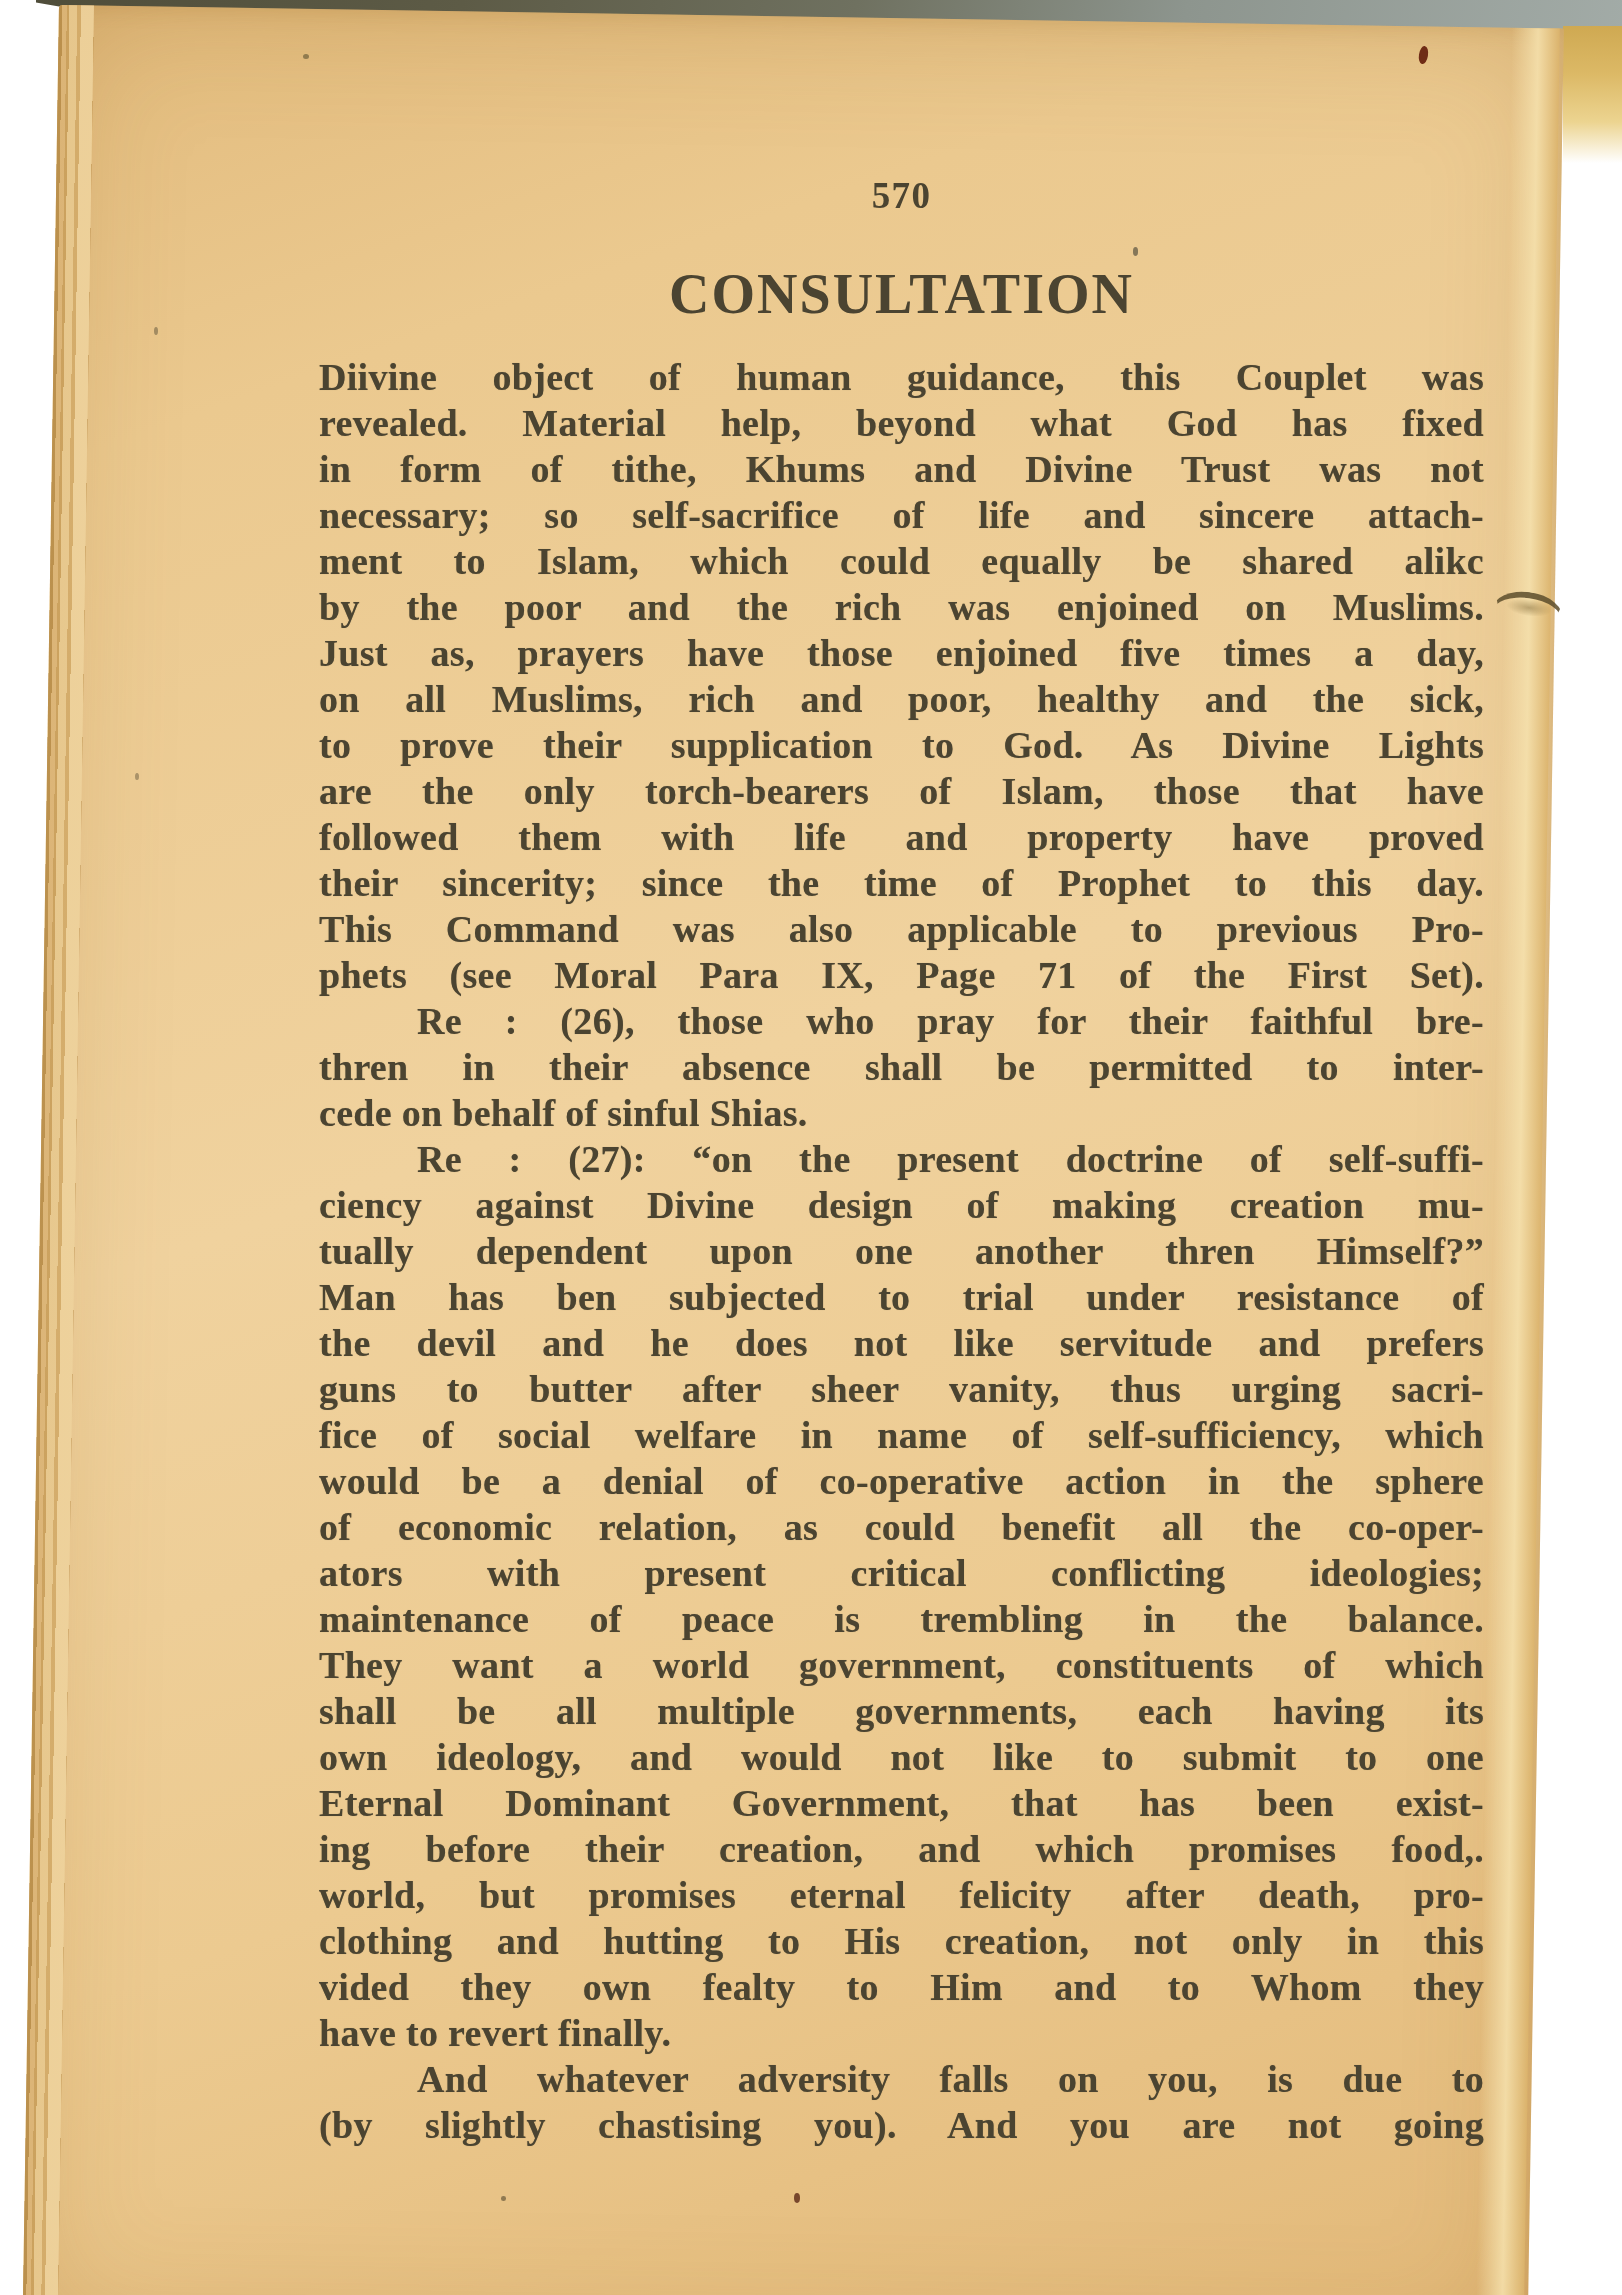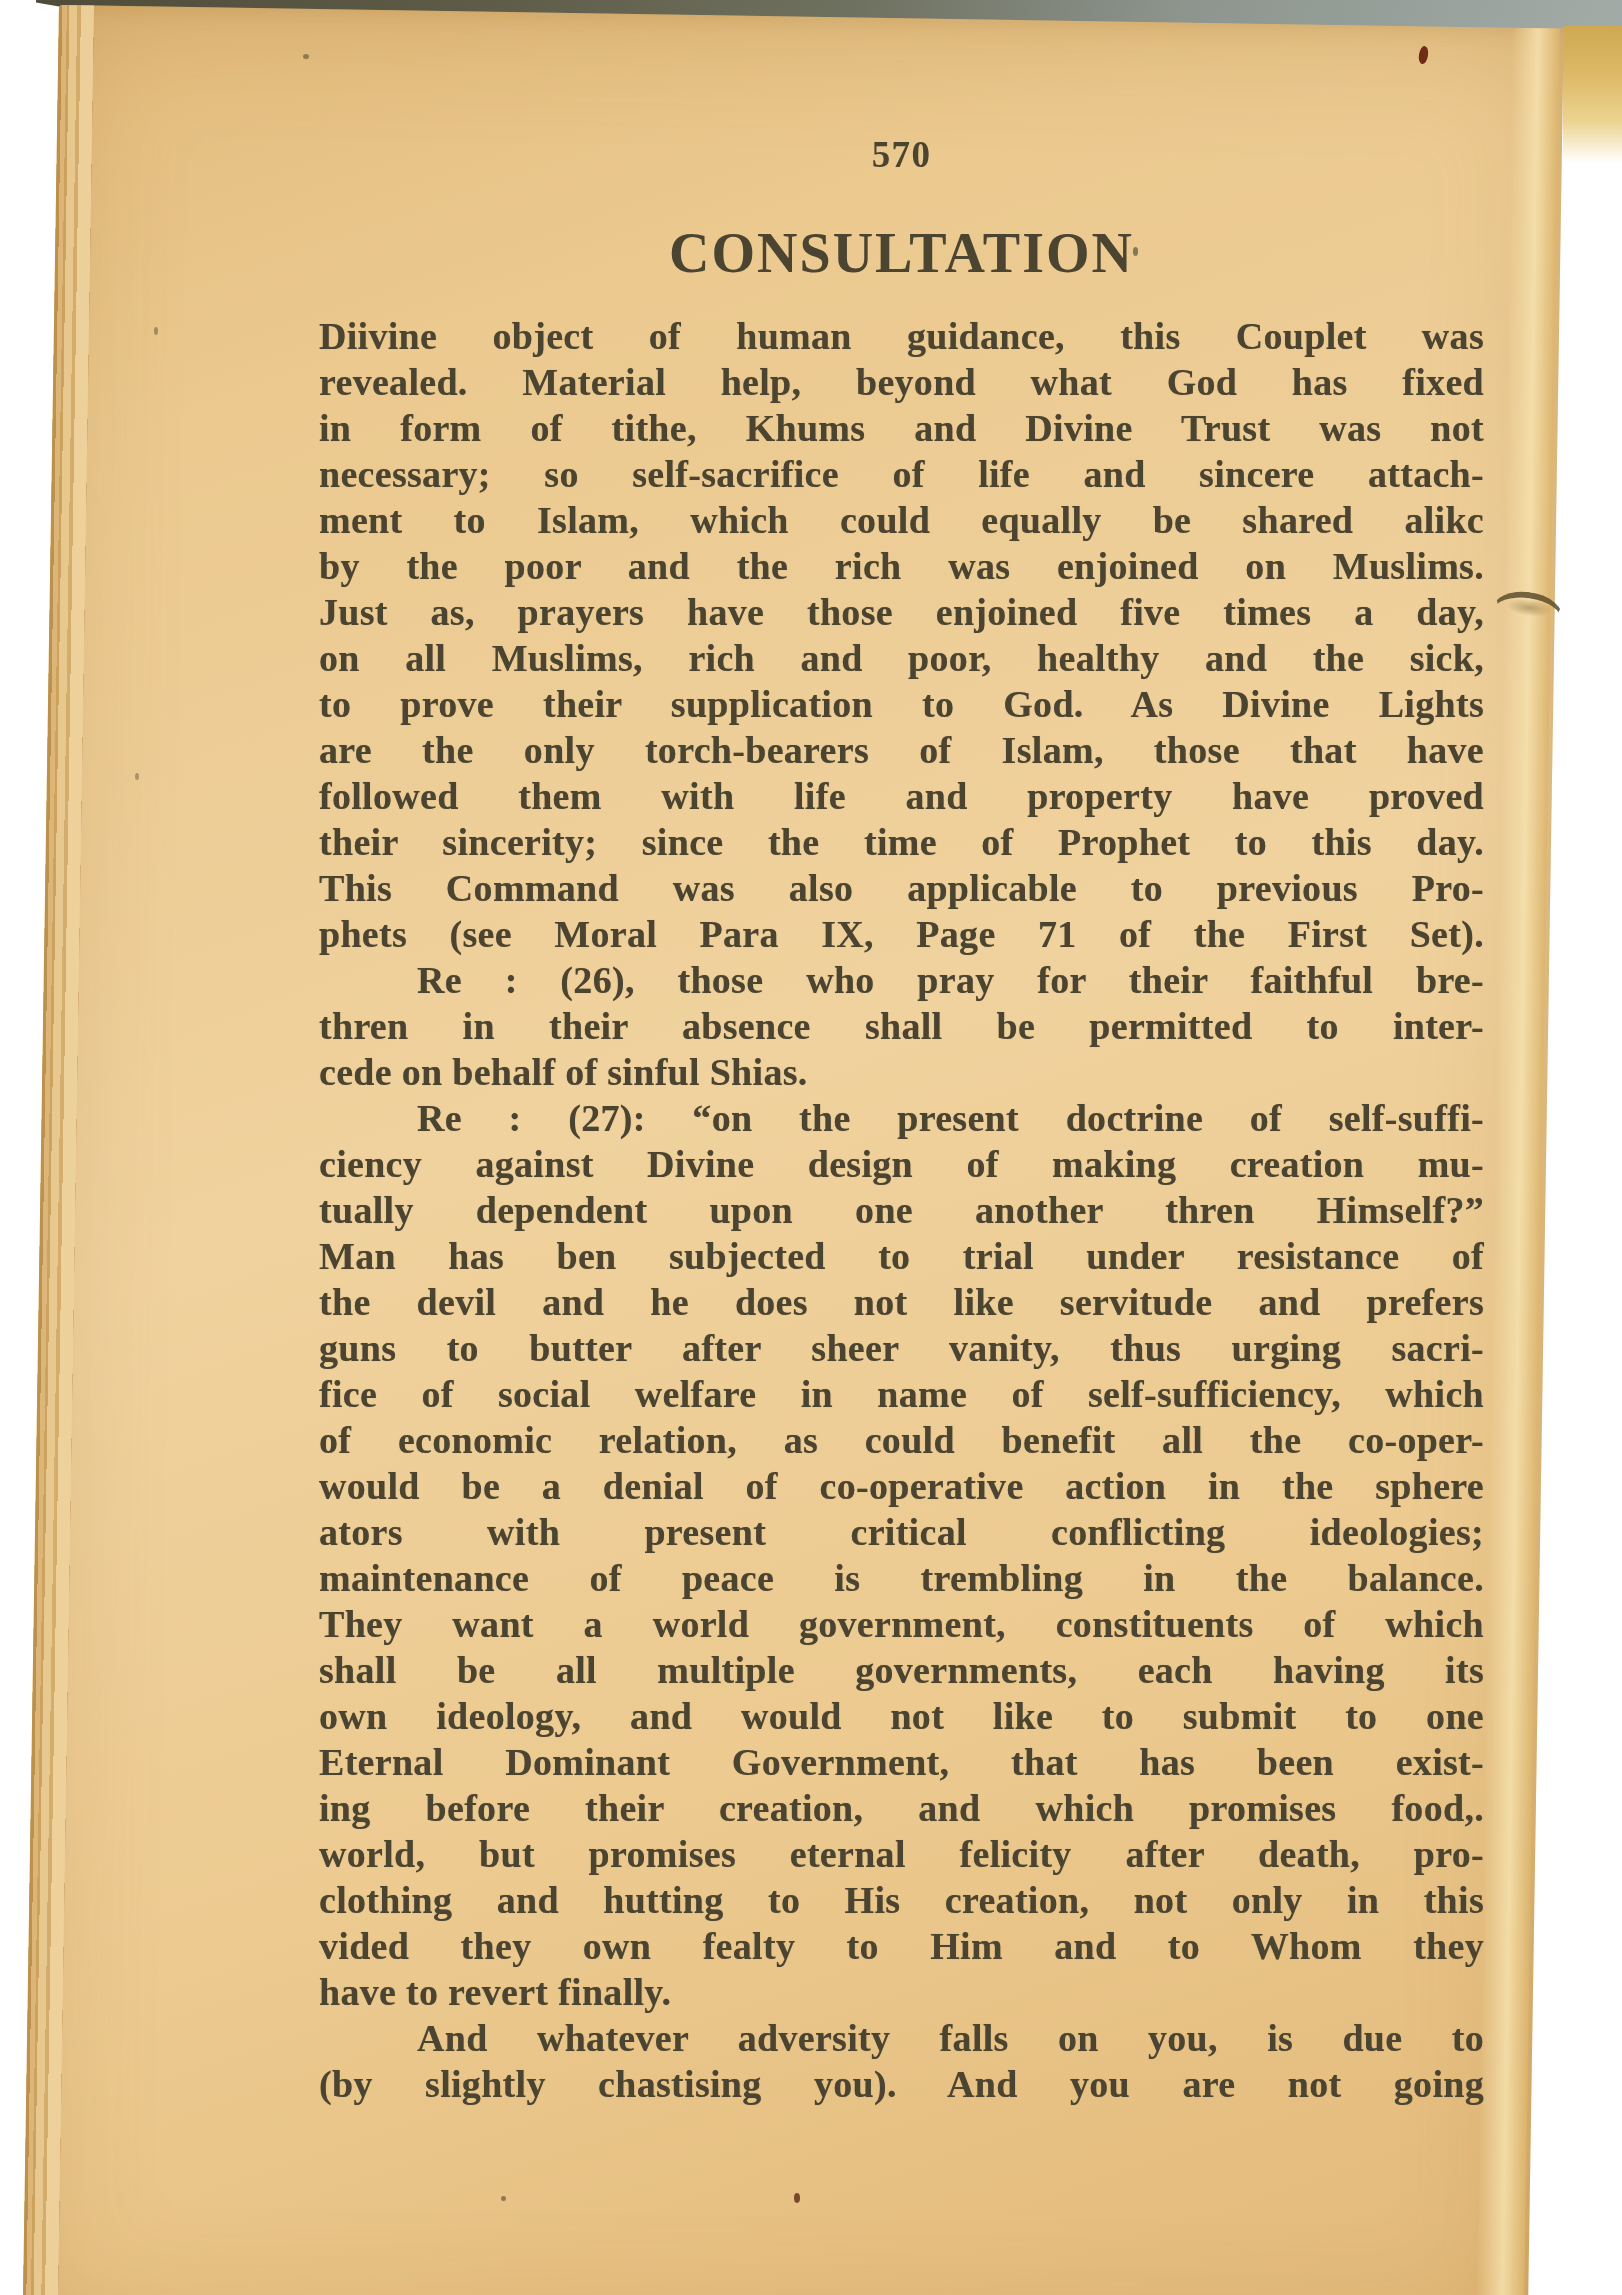--- a/index.html
+++ b/index.html
@@ -39,21 +39,21 @@
     opacity:.92;border-radius:3.9px 0 0 0;
   }
   
   .edge-right{
     position:absolute;right:3.9px;top:0;width:48px;height:100%;
     background:linear-gradient(to right,rgba(248,230,180,0) 0%,#f6e2ae 55%,#dcb46c 100%);
     opacity:.85;
   }
 
   
-  .content{position:absolute;inset:0;z-index:3;color:var(--ink,#4b4431);}
+  .content{position:absolute;inset:0;z-index:3;color:var(--ink,#4b4431);margin-top:41px;}
   .page-number{
     position:absolute;left:319px;top:133px;width:1165px;
     text-align:center;font-size:37px;font-weight:700;letter-spacing:1.3px;
   }
   .title{
     position:absolute;left:319px;top:221px;width:1165px;
     text-align:center;font-size:56px;font-weight:700;letter-spacing:2px;
   }
   .text-block{
     position:absolute;left:319px;top:313px;width:1165px;
@@ -119,22 +119,22 @@
         <div class="line indent">Re :  (26), those who pray for their faithful bre-</div>
         <div class="line">thren in their absence shall be permitted to inter-</div>
         <div class="line last">cede on behalf of sinful Shias.</div>
         <div class="line indent">Re :  (27): “on the present doctrine of self-suffi-</div>
         <div class="line">ciency against Divine design of making creation mu-</div>
         <div class="line">tually dependent upon one another thren Himself?”</div>
         <div class="line">Man has ben subjected to trial  under  resistance  of</div>
         <div class="line">the devil and he does not like servitude and prefers</div>
         <div class="line">guns to butter after sheer vanity, thus urging sacri-</div>
         <div class="line">fice of social welfare in name of self-sufficiency, which</div>
+        <div class="line">would be a denial of co-operative action in the sphere</div>
         <div class="line">of economic relation, as could benefit all the co-oper-</div>
-        <div class="line">would be a denial of co-operative action in the sphere</div>
         <div class="line">ators  with  present  critical  conflicting  ideologies;</div>
         <div class="line">maintenance of peace is trembling in the balance.</div>
         <div class="line">They want a world government, constituents of which</div>
         <div class="line">shall be all multiple governments, each having its</div>
         <div class="line">own ideology, and would not like to submit to one</div>
         <div class="line">Eternal Dominant Government, that has been exist-</div>
         <div class="line">ing before their creation, and which promises food,.</div>
         <div class="line">world, but promises eternal felicity after death, pro-</div>
         <div class="line">clothing and hutting to His creation, not only in this</div>
         <div class="line">vided they own fealty to Him and to Whom they</div>

